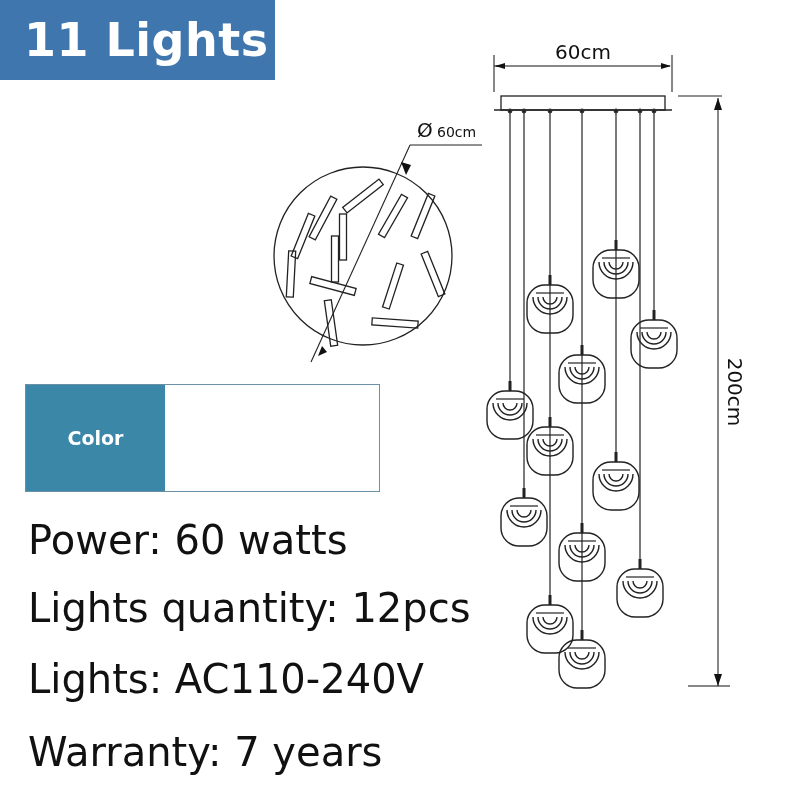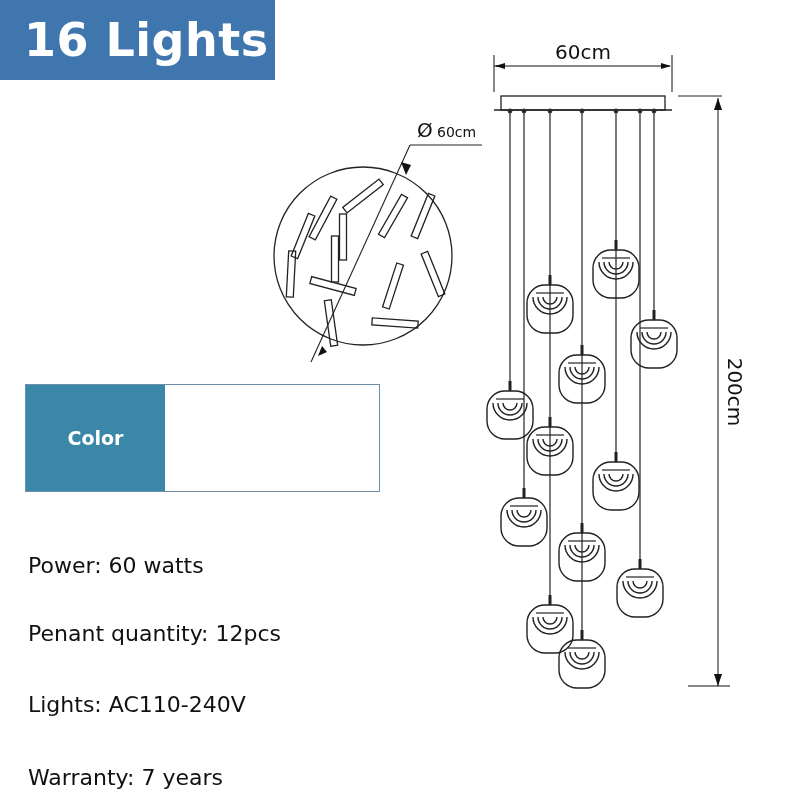--- a/index.html
+++ b/index.html
@@ -3,29 +3,29 @@
 <meta charset="utf-8">
 <style>
   html, body { margin: 0; padding: 0; background: #ffffff; }
   body { width: 800px; height: 800px; position: relative; overflow: hidden; font-family: "DejaVu Sans", "Liberation Sans", sans-serif; color: #111; }
   .title-badge { position: absolute; left: 0; top: 0; width: 275px; height: 80px; background: #3f76ad; color: #fff; font-size: 46px; font-weight: bold; display: flex; align-items: center; padding-left: 24px; box-sizing: border-box; letter-spacing: 0.5px; }
   .color-table { position: absolute; left: 25px; top: 384px; width: 355px; height: 108px; border: 1px solid #6a8fa6; box-sizing: border-box; display: flex; }
   .color-table .label-cell { width: 139px; background: #3b87a8; color: #fff; font-size: 19px; font-weight: bold; display: flex; flex-direction: column; justify-content: center; align-items: center; line-height: 1.4; text-align: center; }
   .color-table .options { flex: 1; display: flex; flex-direction: column; }
   .color-table .opt { flex: 1; display: flex; align-items: center; justify-content: center; font-size: 19px; letter-spacing: 2px; font-weight: 500; }
   .color-table .opt + .opt { border-top: 1px solid #6a8fa6; }
-  .spec { position: absolute; left: 28px; font-size: 22px; font-weight: 500; color: #111; white-space: nowrap; margin-top: 36px; }
+  .spec { position: absolute; left: 28px; font-size: 40px; font-weight: 500; color: #111; white-space: nowrap; }
   svg.drawing { position: absolute; left: 0; top: 0; }
   .dim-label { font-family: "DejaVu Sans", sans-serif; fill: #111; }
 </style>
 </head>
 <body>
 
 <div class="title-badge">
-  <span>16 Lights</span>
+  <span>11 Lights</span>
 </div>
 
 <svg class="drawing" width="800" height="800" viewBox="0 0 800 800" xmlns="http://www.w3.org/2000/svg">
   <defs>
     <marker id="arr" markerWidth="10" markerHeight="8" refX="9" refY="4" orient="auto" markerUnits="userSpaceOnUse">
       <path d="M0,1 L10,4 L0,7 Z" fill="#111"></path>
     </marker>
     <g id="globe">
       <rect x="-23" y="-22" width="46" height="48" rx="18" ry="18" fill="none" stroke="#222" stroke-width="1.4"></rect>
       <path d="M-17,-10 A17,17 0 0 0 17,-10" fill="none" stroke="#222" stroke-width="1.4"></path>
@@ -118,15 +118,15 @@
   <text class="dim-label" x="437" y="137" font-size="14">60cm</text>
 </svg>
 
 <div class="color-table">
   <div class="label-cell">
     <span>Color</span>
   </div>
 </div>
 
 <div class="spec" style="top:517px;">Power: 60 watts</div>
-<div class="spec" style="top:585px;">Penant quantity: 12pcs</div>
+<div class="spec" style="top:585px;">Lights quantity: 12pcs</div>
 <div class="spec" style="top:656px;">Lights: AC110-240V</div>
 <div class="spec" style="top:729px;">Warranty: 7 years</div>
 
 </body></html>

